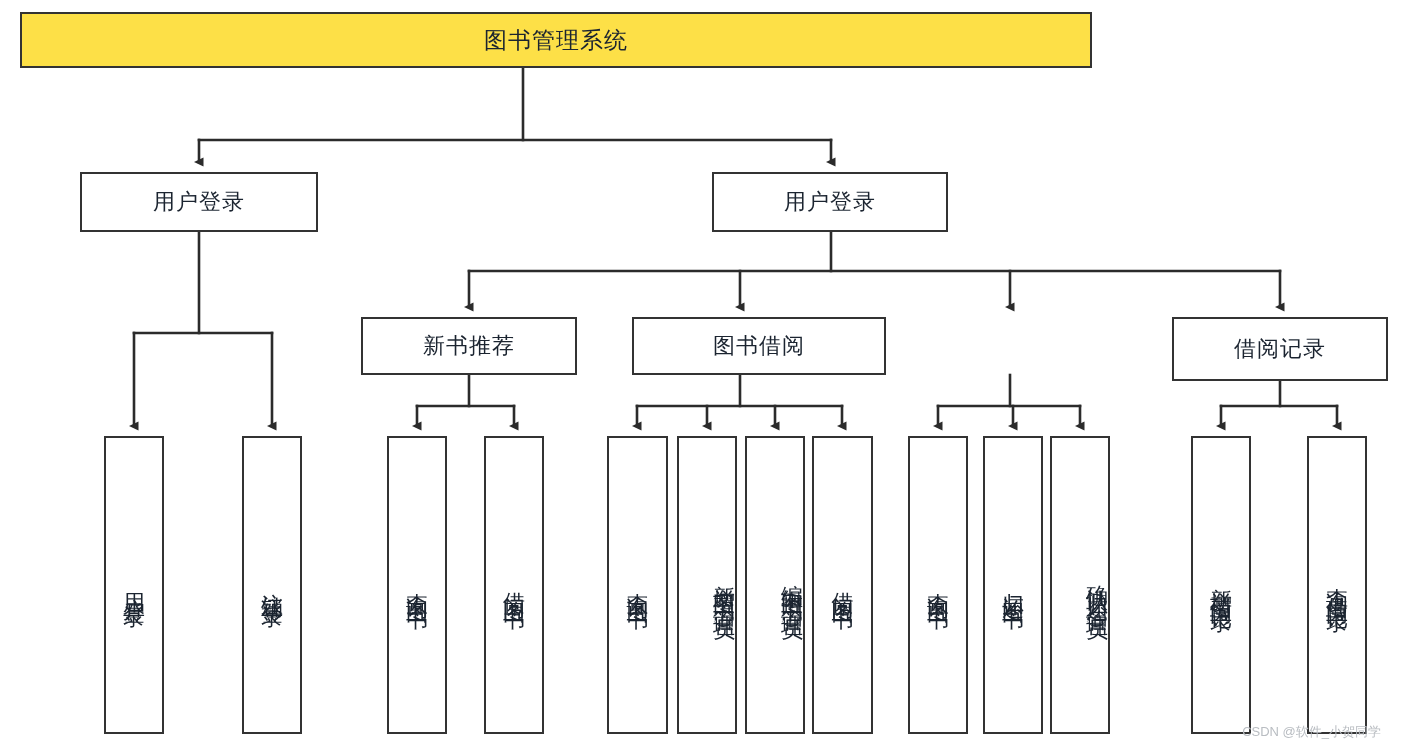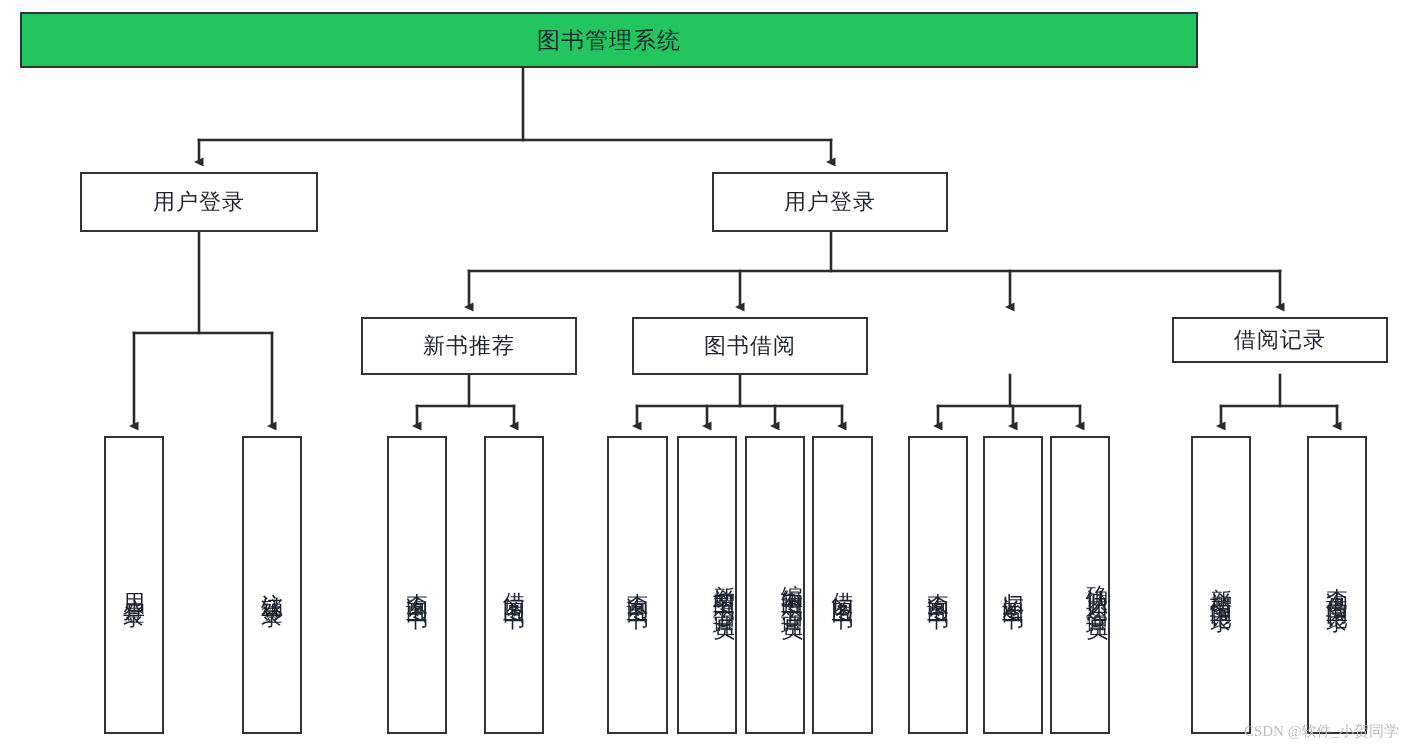--- a/index.html
+++ b/index.html
@@ -51,27 +51,27 @@
     justify-content: center;
     padding-top: 8px;
     line-height: 1;
   }
   .node-v.centered {
     align-items: center;
     padding-top: 0;
   }
   .watermark {
     position: absolute;
-    right: 6px;
+    right: 24px;
     bottom: 6px;
-    font-size: 15px;
+    font-size: 13px;
     color: #b9bdc2;
     white-space: nowrap;
     z-index: 3;
-    font-family: Liberation Serif, serif;
+    font-family: Liberation Sans, sans-serif;
   }
 </style>
 </head>
 <body>
 
 <div id="canvas" style="background: rgb(255, 255, 255);">
 
   <svg id="connectors" viewBox="0 0 1405 747" xmlns="http://www.w3.org/2000/svg">
     <defs>
       <marker id="arrow" markerWidth="10" markerHeight="10" refX="5" refY="5" orient="auto" markerUnits="userSpaceOnUse">
@@ -115,28 +115,28 @@
       <path d="M1013,406 L1013,426" marker-end="url(#arrow)"></path>
       <path d="M1080,406 L1080,426" marker-end="url(#arrow)"></path>
 
       <path d="M1280,375 L1280,406"></path>
       <path d="M1221,406 L1337,406"></path>
       <path d="M1221,406 L1221,426" marker-end="url(#arrow)"></path>
       <path d="M1337,406 L1337,426" marker-end="url(#arrow)"></path>
     </g>
   </svg>
 
-  <div class="node node-h node-root" style="left: 20px; top: 12px; width: 1178px; height: 56px; border-color: rgb(51, 51, 51); background: #22c55e; color: rgb(27, 36, 48);">图书管理系统</div>
+  <div class="node node-h node-root" style="left: 20px; top: 12px; width: 1072px; height: 56px; border-color: rgb(51, 51, 51); background: #fde047; color: rgb(27, 36, 48);">图书管理系统</div>
 
   <div class="node node-h" style="left: 80px; top: 172px; width: 238px; height: 60px; border-color: rgb(51, 51, 51); background: rgb(255, 255, 255); color: rgb(27, 36, 48);">用户登录</div>
   <div class="node node-h" style="left: 712px; top: 172px; width: 236px; height: 60px; border-color: rgb(51, 51, 51); background: rgb(255, 255, 255); color: rgb(27, 36, 48);">用户登录</div>
 
   <div class="node node-h" style="left: 361px; top: 317px; width: 216px; height: 58px; border-color: rgb(51, 51, 51); background: rgb(255, 255, 255); color: rgb(27, 36, 48);">新书推荐</div>
-  <div class="node node-h" style="left: 632px; top: 317px; width: 236px; height: 58px; border-color: rgb(51, 51, 51); background: rgb(255, 255, 255); color: rgb(27, 36, 48);">图书借阅</div>
-  <div class="node node-h" style="left: 1172px; top: 317px; width: 216px; height: 46px; border-color: rgb(51, 51, 51); background: rgb(255, 255, 255); color: rgb(27, 36, 48);">借阅记录</div>
+  <div class="node node-h" style="left: 632px; top: 317px; width: 254px; height: 58px; border-color: rgb(51, 51, 51); background: rgb(255, 255, 255); color: rgb(27, 36, 48);">图书借阅</div>
+  <div class="node node-h" style="left: 1172px; top: 317px; width: 216px; height: 64px; border-color: rgb(51, 51, 51); background: rgb(255, 255, 255); color: rgb(27, 36, 48);">借阅记录</div>
 
   <div class="node node-v centered" style="left: 104px; top: 436px; width: 60px; height: 298px; border-color: rgb(51, 51, 51); background: rgb(255, 255, 255); color: rgb(27, 36, 48);">用户登录</div>
   <div class="node node-v centered" style="left: 242px; top: 436px; width: 60px; height: 298px; border-color: rgb(51, 51, 51); background: rgb(255, 255, 255); color: rgb(27, 36, 48);">注销登录</div>
   <div class="node node-v centered" style="left: 387px; top: 436px; width: 60px; height: 298px; border-color: rgb(51, 51, 51); background: rgb(255, 255, 255); color: rgb(27, 36, 48);">查询图书</div>
   <div class="node node-v centered" style="left: 484px; top: 436px; width: 60px; height: 298px; border-color: rgb(51, 51, 51); background: rgb(255, 255, 255); color: rgb(27, 36, 48);">借阅图书</div>
   <div class="node node-v centered" style="left: 607px; top: 436px; width: 61px; height: 298px; border-color: rgb(51, 51, 51); background: rgb(255, 255, 255); color: rgb(27, 36, 48);">查询图书</div>
   <div class="node node-v" style="left: 677px; top: 436px; width: 60px; height: 298px; border-color: rgb(51, 51, 51); background: rgb(255, 255, 255); color: rgb(27, 36, 48);">新增图书（管理员）</div>
   <div class="node node-v" style="left: 745px; top: 436px; width: 60px; height: 298px; border-color: rgb(51, 51, 51); background: rgb(255, 255, 255); color: rgb(27, 36, 48);">编辑图书（管理员）</div>
   <div class="node node-v centered" style="left: 812px; top: 436px; width: 61px; height: 298px; border-color: rgb(51, 51, 51); background: rgb(255, 255, 255); color: rgb(27, 36, 48);">借阅图书</div>
   <div class="node node-v centered" style="left: 908px; top: 436px; width: 60px; height: 298px; border-color: rgb(51, 51, 51); background: rgb(255, 255, 255); color: rgb(27, 36, 48);">查询图书</div>

